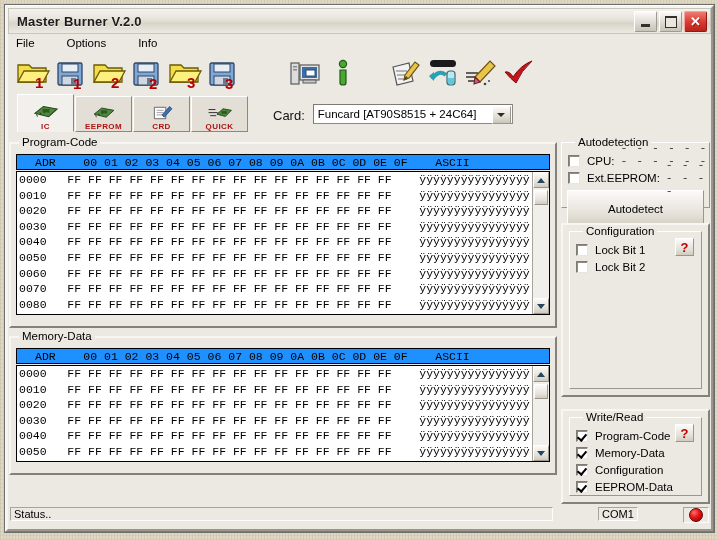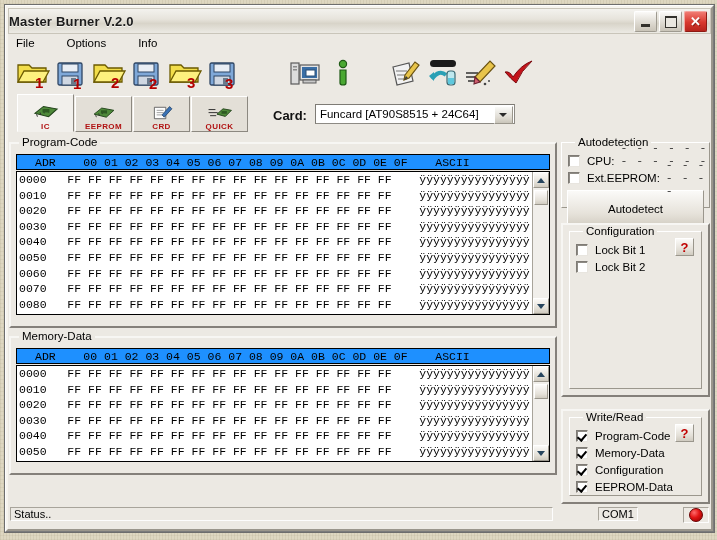--- a/index.html
+++ b/index.html
@@ -36,21 +36,21 @@
   }
   
   .titlebar{
     height:24px;flex:0 0 24px;margin:2px 2px 0 2px;
     background:linear-gradient(180deg,#f3f2ee 0%,#e7e4dc 42%,#d8d4c9 60%,#eceae4 100%);
     border:1px solid #c9c5ba;
     display:flex;align-items:center;position:relative;
   }
   .title-text{
     font-size:13px;font-weight:bold;color:#1b1b1b;
-    letter-spacing:.2px;
+    padding-left:8px;letter-spacing:.2px;
     text-shadow:0 1px 0 rgba(255,255,255,.7);
   }
   .tb-buttons{position:absolute;right:3px;top:2px;display:flex;gap:2px;}
   .tb-btn{
     width:21px;height:19px;
     background:linear-gradient(180deg,#fbfaf8,#dcd8cf 60%,#c9c4b8);
     border:1px solid #9e9a90;border-top-color:#ffffff;border-left-color:#ffffff;
     border-radius:2px;
     display:flex;align-items:center;justify-content:center;
     position:relative;
@@ -91,21 +91,21 @@
   .tab{
     width:57px;height:36px;margin-right:1px;
     background:#e3dfd7;
     border:1px solid #8c8880;border-top-color:#ffffff;border-left-color:#ffffff;
     display:flex;flex-direction:column;align-items:center;justify-content:flex-start;
     padding-top:8px;box-sizing:border-box;cursor:default;
   }
   .tab.sel{background:#f2f0ec;height:38px;border-bottom-color:#f2f0ec;}
   .tab .lbl{font-size:8px;font-weight:bold;color:#b11212;letter-spacing:.4px;margin-top:1px;font-family:"Liberation Sans",sans-serif;}
   .cardlabel{
-    font-size:13px;font-weight:bold;color:#111;margin-left:24px;margin-bottom:9px;
+    font-size:13px;font-weight:normal;color:#111;margin-left:24px;margin-bottom:9px;
   }
   .combo{
     margin-left:8px;margin-bottom:8px;width:200px;height:20px;
     background:#ffffff;border:1px solid #8d8a84;
     border-top-color:#7e7b75;border-left-color:#7e7b75;
     display:flex;align-items:center;position:relative;box-sizing:border-box;
   }
   .combo .val{font-size:11.5px;color:#000;padding-left:4px;white-space:nowrap;}
   .combo .arrowbox{
     position:absolute;right:1px;top:1px;width:17px;height:16px;

